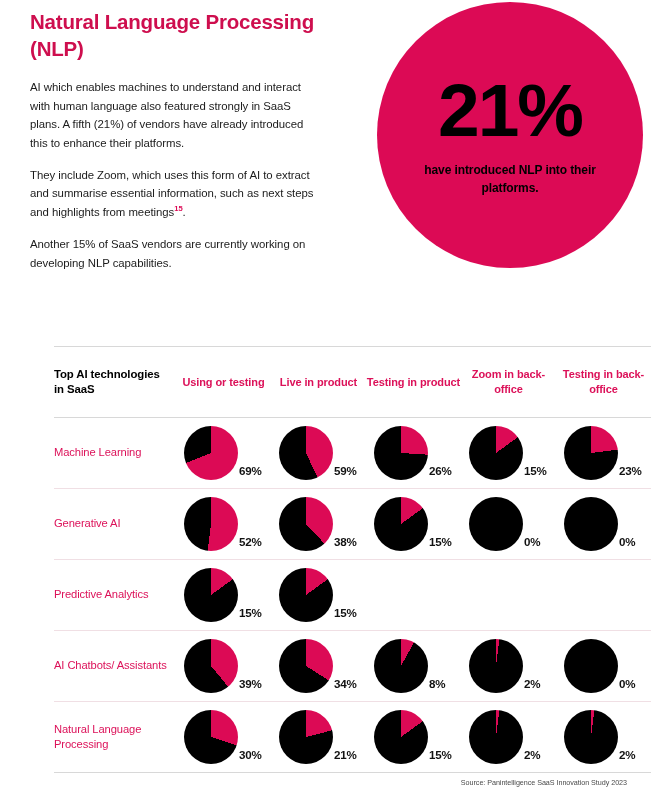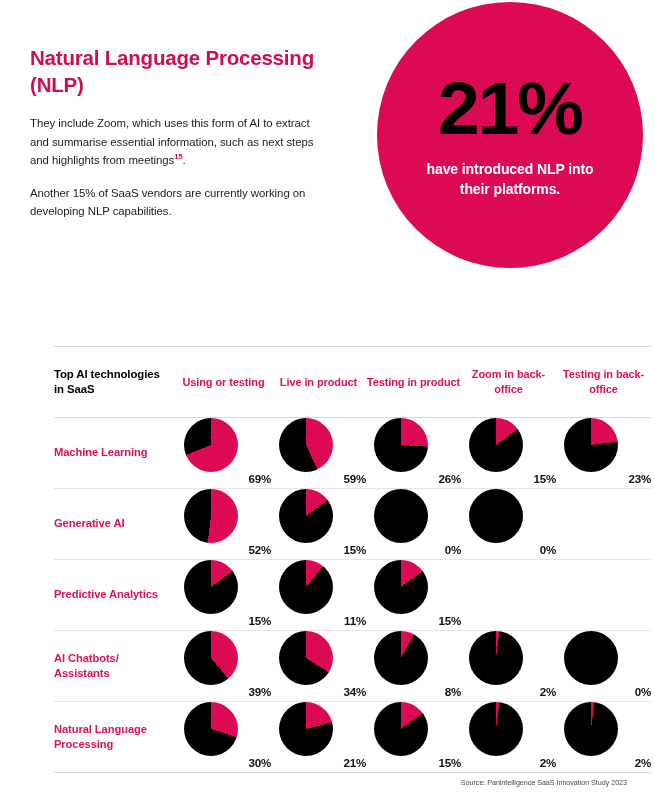--- a/index.html
+++ b/index.html
@@ -16,21 +16,20 @@
     color: #111111;
     -webkit-font-smoothing: antialiased;
   }
 
   
   #left-column {
     position: absolute;
     left: 30px;
     top: 8px;
     width: 290px;
-    margin-top: 36px;
   }
   #article-title {
     color: #CE0E4E;
     font-size: 20.5px;
     font-weight: bold;
     line-height: 1.32;
     letter-spacing: -0.2px;
     margin: 0 0 16px 0;
   }
   .body-paragraph {
@@ -65,22 +64,22 @@
   }
   #stat-value {
     color: #000000;
     font-size: 75px;
     font-weight: bold;
     line-height: 1;
     letter-spacing: -2px;
     margin-bottom: 14px;
   }
   #stat-caption {
-    color: #ffffff;
-    font-size: 14px;
+    color: #000000;
+    font-size: 12px;
     font-weight: bold;
     line-height: 1.42;
     width: 200px;
     letter-spacing: -0.1px;
   }
 
   
   #tech-table {
     position: absolute;
     left: 30px;
@@ -127,32 +126,31 @@
     font-weight: bold;
     line-height: 1.35;
     text-align: center;
     letter-spacing: -0.1px;
   }
   .header-metric-text.wide { white-space: nowrap; }
 
   .row-label-text {
     color: #DC1159;
     font-size: 11.2px;
-    font-weight: bold;
+    font-weight: normal;
     line-height: 1.37;
     letter-spacing: -0.1px;
   }
 
   .pie-cell {
     display: flex;
     align-items: flex-start;
     justify-content: flex-start;
     padding-left: 8px;
     box-sizing: border-box;
-    flex-direction: column;
   }
   .pie {
     width: 54px;
     height: 54px;
     border-radius: 50%;
     background: #000000;
     flex: 0 0 54px;
   }
   .pie-value {
     font-size: 11.6px;
@@ -173,20 +171,21 @@
     color: #4a4a4a;
     letter-spacing: -0.05px;
   }
 </style>
 </head>
 <body>
 
 <div id="left-column">
   <h1 id="article-title">Natural Language Processing (NLP)</h1>
 
+  <p class="body-paragraph">AI which enables machines to understand and interact with human language also featured strongly in SaaS plans. A fifth (21%) of vendors have already introduced this to enhance their platforms.</p>
 
   <p class="body-paragraph"><span>They include Zoom, which uses this form of AI to extract and summarise essential information, such as next steps and highlights from meetings</span><span class="footnote-marker">15</span><span>.</span></p>
 
   <p class="body-paragraph">Another 15% of SaaS vendors are currently working on developing NLP capabilities.</p>
 </div>
 
 <div id="stat-circle">
   <div id="stat-value">21%</div>
   <div id="stat-caption">have introduced NLP into their platforms.</div>
 </div>
@@ -242,20 +241,24 @@
       </div>
       <div class="table-row data-row" id="table-row-1">
         <div class="col-label">
           <div class="row-label-text">Generative AI</div>
         </div>
         <div class="col-metric pie-cell">
           <div class="pie" style="background: conic-gradient(rgb(220, 10, 85) 0deg, rgb(220, 10, 85) 187.2deg, rgb(0, 0, 0) 187.2deg, rgb(0, 0, 0) 360deg);"></div>
           <div class="pie-value">52%</div>
         </div>
         <div class="col-metric pie-cell">
+          <div class="pie" style="background: conic-gradient(rgb(220, 10, 85) 0deg, rgb(220, 10, 85) 136.8deg, rgb(0, 0, 0) 136.8deg, rgb(0, 0, 0) 360deg);"></div>
+          <div class="pie-value">38%</div>
+        </div>
+        <div class="col-metric pie-cell">
           <div class="pie" style="background: conic-gradient(rgb(220, 10, 85) 0deg, rgb(220, 10, 85) 54deg, rgb(0, 0, 0) 54deg, rgb(0, 0, 0) 360deg);"></div>
           <div class="pie-value">15%</div>
         </div>
         <div class="col-metric pie-cell">
           <div class="pie" style="background: rgb(0, 0, 0);"></div>
           <div class="pie-value">0%</div>
         </div>
         <div class="col-metric pie-cell">
           <div class="pie" style="background: rgb(0, 0, 0);"></div>
           <div class="pie-value">0%</div>
@@ -263,24 +266,20 @@
       </div>
       <div class="table-row data-row" id="table-row-2">
         <div class="col-label">
           <div class="row-label-text">Predictive Analytics</div>
         </div>
         <div class="col-metric pie-cell">
           <div class="pie" style="background: conic-gradient(rgb(220, 10, 85) 0deg, rgb(220, 10, 85) 54deg, rgb(0, 0, 0) 54deg, rgb(0, 0, 0) 360deg);"></div>
           <div class="pie-value">15%</div>
         </div>
         <div class="col-metric pie-cell">
-          <div class="pie" style="background: conic-gradient(rgb(220, 10, 85) 0deg, rgb(220, 10, 85) 39.6deg, rgb(0, 0, 0) 39.6deg, rgb(0, 0, 0) 360deg);"></div>
-          <div class="pie-value">11%</div>
-        </div>
-        <div class="col-metric pie-cell">
           <div class="pie" style="background: conic-gradient(rgb(220, 10, 85) 0deg, rgb(220, 10, 85) 54deg, rgb(0, 0, 0) 54deg, rgb(0, 0, 0) 360deg);"></div>
           <div class="pie-value">15%</div>
         </div>
       </div>
       <div class="table-row data-row" id="table-row-3">
         <div class="col-label">
           <div class="row-label-text">AI Chatbots/ Assistants</div>
         </div>
         <div class="col-metric pie-cell">
           <div class="pie" style="background: conic-gradient(rgb(220, 10, 85) 0deg, rgb(220, 10, 85) 140.4deg, rgb(0, 0, 0) 140.4deg, rgb(0, 0, 0) 360deg);"></div>

